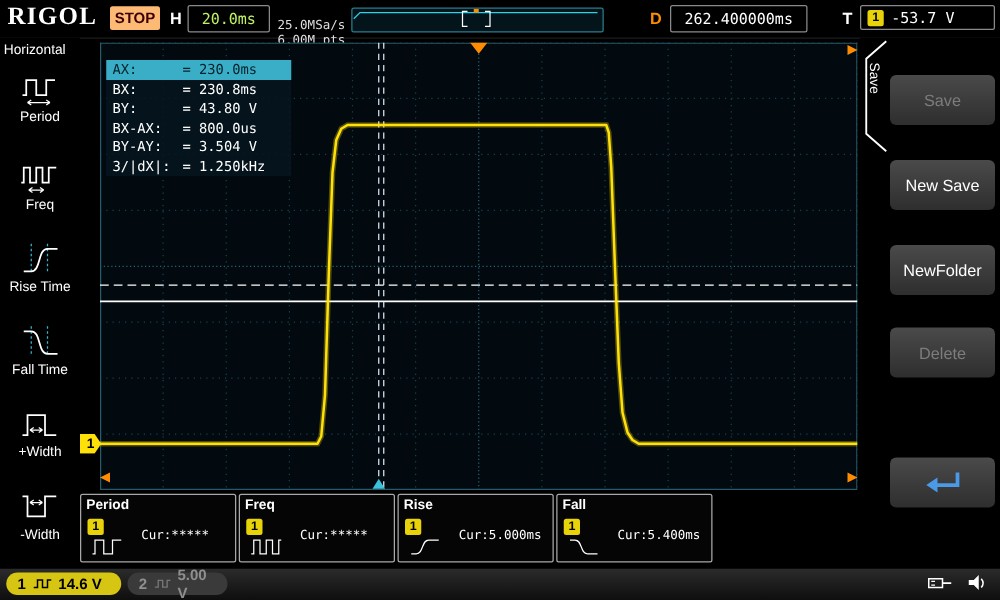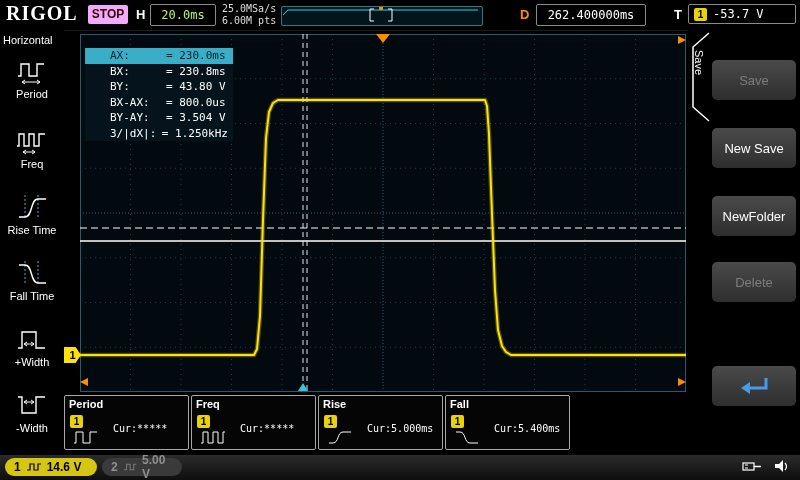--- a/index.html
+++ b/index.html
@@ -1,26 +1,26 @@
 <!DOCTYPE html>
 <html><head>
 <meta charset="utf-8">
 <style>
   html,body{margin:0;padding:0;background:#000;}
   #screen{position:relative;width:800px;height:480px;background:#000;overflow:hidden;
           font-family:"Liberation Sans",sans-serif;}
   
   .topbar{position:absolute;left:0;top:0;width:800px;height:30px;background:#000;border-bottom:1px solid #1c1c1c;}
   .logo{position:absolute;left:6px;top:2px;font:bold 20px "Liberation Serif",serif;color:#ffffff;letter-spacing:1px;}
-  .stop{position:absolute;left:88px;top:5px;width:40px;height:19px;background:#f0abfc;color:#3c0000;
+  .stop{position:absolute;left:88px;top:5px;width:40px;height:19px;background:#fdba74;color:#3c0000;
         font-weight:bold;font-size:12px;text-align:center;line-height:19px;border-radius:2px;}
   .hlabel{position:absolute;left:136px;top:7px;color:#fff;font-weight:bold;font-size:13px;}
   .tb-box{position:absolute;left:150px;top:4px;width:64px;height:20px;border:1px solid #8a8a8a;border-radius:2px;
           color:#bef264;font:12px/20px "DejaVu Sans Mono",monospace;text-align:center;}
-  .srate{position:absolute;left:222px;top:3px;color:#ddd;font:10px/12px "DejaVu Sans Mono",monospace;white-space:pre;}
+  .srate{position:absolute;left:222px;top:15px;color:#ddd;font:10px/12px "DejaVu Sans Mono",monospace;white-space:pre;}
   .thumb{position:absolute;left:281px;top:6px;width:200px;height:18px;border:1px solid #2e7b8c;border-radius:2px;background:#03141a;}
   .dlabel{position:absolute;left:520px;top:7px;color:#ff8c00;font-weight:bold;font-size:13px;}
   .dbox{position:absolute;left:536px;top:4px;width:108px;height:20px;border:1px solid #8a8a8a;border-radius:2px;
         color:#fff;font:12px/20px "DejaVu Sans Mono",monospace;text-align:center;}
   .tlabel{position:absolute;left:674px;top:7px;color:#fff;font-weight:bold;font-size:13px;}
   .tbox{position:absolute;left:688px;top:4px;width:108px;height:20px;border:1px solid #8a8a8a;border-radius:2px;
         display:flex;align-items:center;gap:6px;padding:0 5px;box-sizing:border-box;}
   .trig-badge{width:13px;height:13px;background:#e8d20a;border-radius:2px;color:#000;font-weight:bold;
               font-size:10px;text-align:center;line-height:13px;}
   .trig-val{color:#fff;font:12px "DejaVu Sans Mono",monospace;}
@@ -42,21 +42,21 @@
   .cursor-v{stroke:#e8f4ff;stroke-width:1;stroke-dasharray:5 4;opacity:.95;}
   .cursor-h.dash{stroke:#fff;stroke-width:1;stroke-dasharray:7 4;}
   .cursor-h.solid{stroke:#fff;stroke-width:1.4;}
   .ch-marker{position:absolute;left:64px;top:347px;width:17px;height:16px;background:#ffe10a;color:#000;
              font-weight:bold;font-size:11px;text-align:center;line-height:16px;
              clip-path:polygon(0 0,68% 0,100% 50%,68% 100%,0 100%);}
   
   .cursor-panel{position:absolute;left:85px;top:48px;width:148px;background:rgba(6,22,30,.9);
                 font:11px/15.5px "DejaVu Sans Mono",monospace;color:#fff;}
   .cur-row{display:flex;padding:0 5px;height:15.5px;white-space:pre;}
-  .cur-row .cl{display:inline-block;width:56px;margin-left:20px;}
+  .cur-row .cl{display:inline-block;width:56px;}
   .cur-row.hl{background:#3aaec6;color:#04222c;}
   
   .menu{position:absolute;left:688px;top:30px;width:112px;height:425px;background:#000;}
   .menu-tab{position:absolute;left:0;top:2px;width:22px;height:90px;}
   .menu-tab-label{position:absolute;left:5px;top:18px;color:#fff;font-size:11px;writing-mode:vertical-rl;}
   .menu-btn{position:absolute;left:24px;width:84px;height:40px;border:none;border-radius:5px;cursor:pointer;
             background:linear-gradient(#4a4a4a,#2e2e2e);color:#fff;font-size:13px;font-family:"Liberation Sans",sans-serif;}
   .menu-btn.disabled{color:#7d7d7d;}
   .menu-btn.enter{display:flex;align-items:center;justify-content:center;}
   

